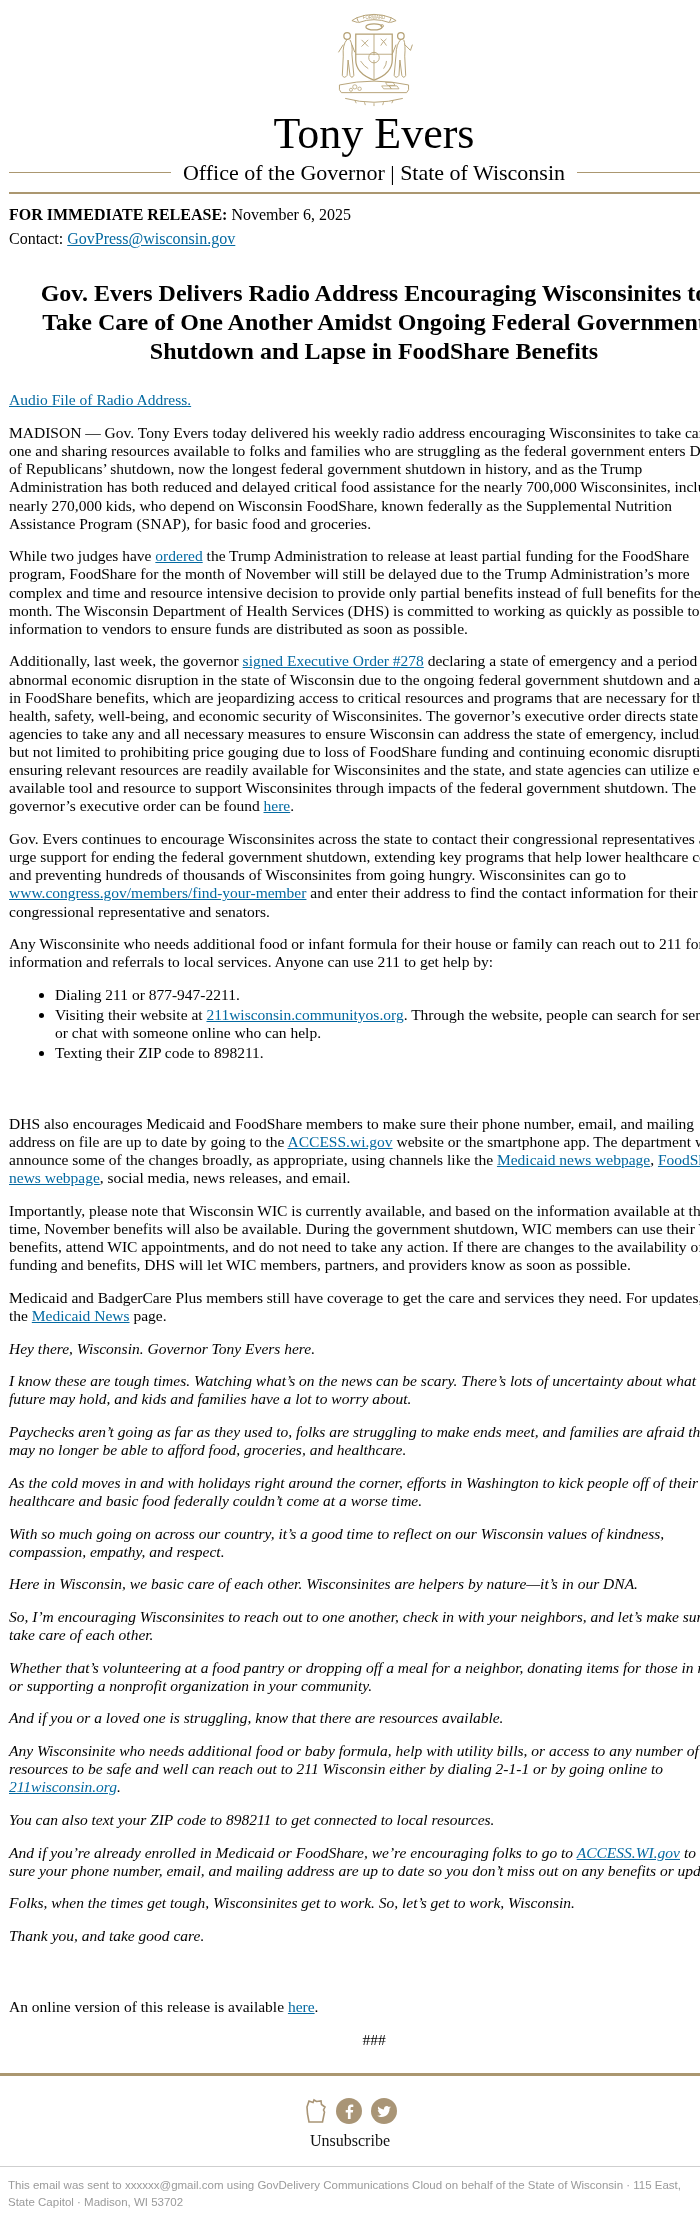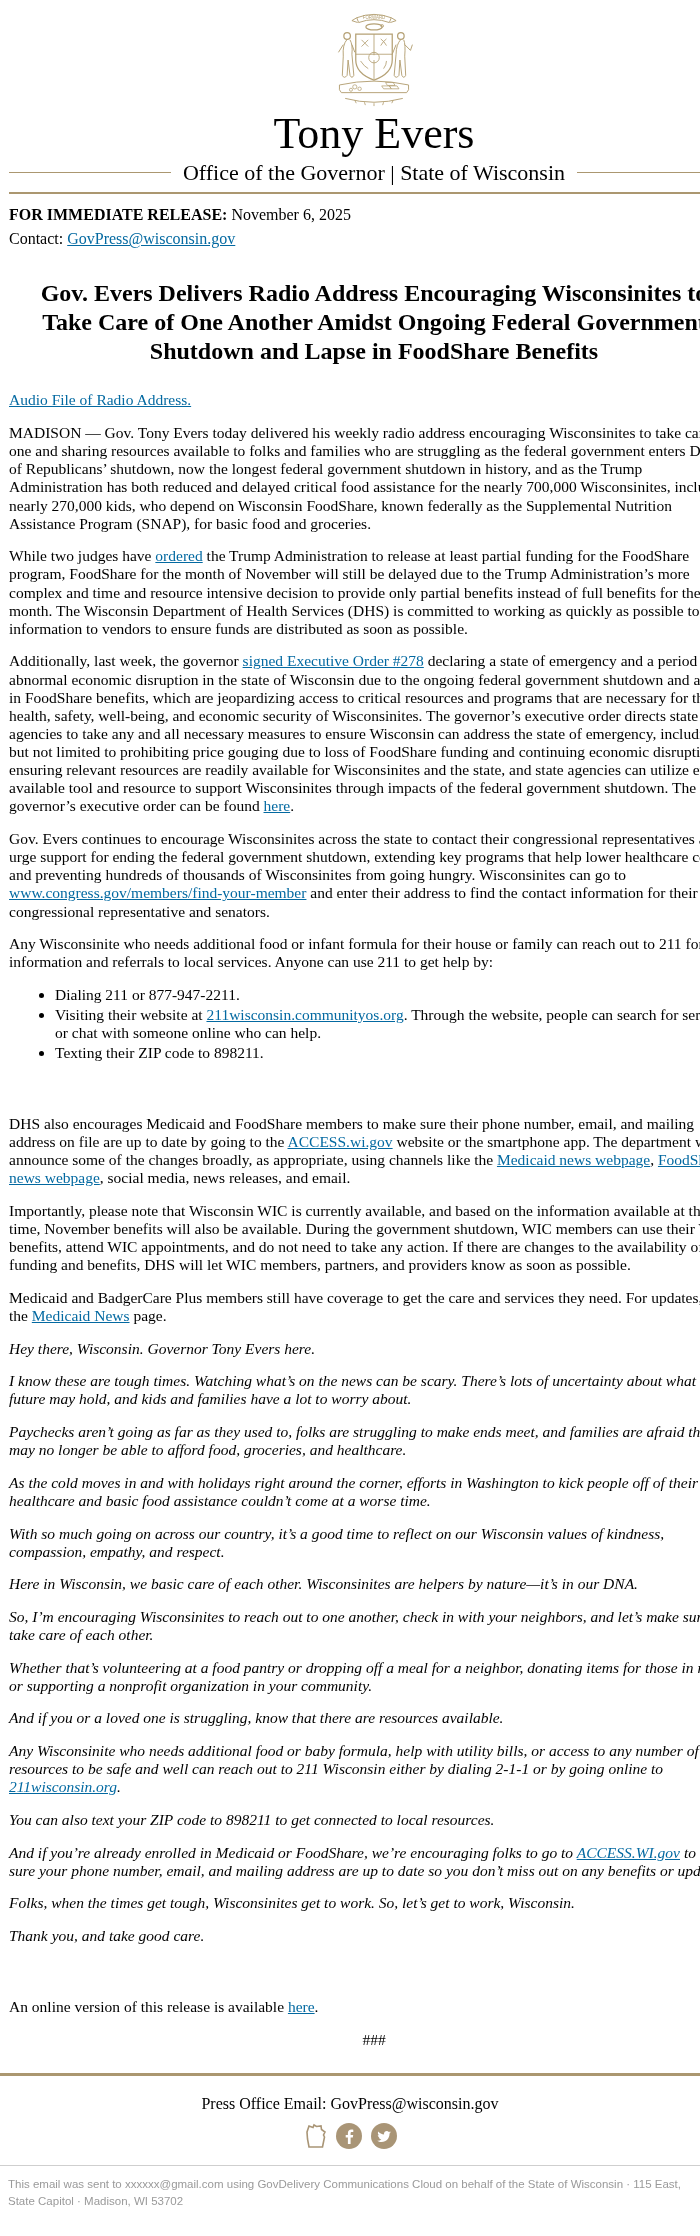--- a/index.html
+++ b/index.html
@@ -104,54 +104,54 @@
         <li><span>Visiting their website at </span><a href="#">211wisconsin.communityos.org</a><span>. Through the website, people can search for services or chat with someone online who can help.</span></li>
         <li><span>Texting their ZIP code to 898211.</span></li>
       </ul>
       <div class="spacer"></div>
       <p class=""><span>DHS also encourages Medicaid and FoodShare members to make sure their phone number, email, and mailing address on file are up to date by going to the </span><a href="#">ACCESS.wi.gov</a><span> website or the smartphone app. The department will announce some of the changes broadly, as appropriate, using channels like the </span><a href="#">Medicaid news webpage</a><span>, </span><a href="#">FoodShare news webpage</a><span>, social media, news releases, and email.</span></p>
       <p class=""><span>Importantly, please note that Wisconsin WIC is currently available, and based on the information available at this time, November benefits will also be available. During the government shutdown, WIC members can use their WIC benefits, attend WIC appointments, and do not need to take any action. If there are changes to the availability of WIC funding and benefits, DHS will let WIC members, partners, and providers know as soon as possible.</span></p>
       <p class=""><span>Medicaid and BadgerCare Plus members still have coverage to get the care and services they need. For updates, visit the </span><a href="#">Medicaid News</a><span> page.</span></p>
       <p class="em "><span>Hey there, Wisconsin. Governor Tony Evers here.</span></p>
       <p class="em "><span>I know these are tough times. Watching what’s on the news can be scary. There’s lots of uncertainty about what the future may hold, and kids and families have a lot to worry about.</span></p>
       <p class="em "><span>Paychecks aren’t going as far as they used to, folks are struggling to make ends meet, and families are afraid they may no longer be able to afford food, groceries, and healthcare.</span></p>
-      <p class="em "><span>As the cold moves in and with holidays right around the corner, efforts in Washington to kick people off of their healthcare and basic food assistance couldn’t come at a worse time.</span></p>
+      <p class="em "><span>As the cold moves in and with holidays right around the corner, efforts in Washington to kick people off of their healthcare and basic food federally couldn’t come at a worse time.</span></p>
       <p class="em "><span>With so much going on across our country, it’s a good time to reflect on our Wisconsin values of kindness, compassion, empathy, and respect.</span></p>
       <p class="em "><span>Here in Wisconsin, we basic care of each other. Wisconsinites are helpers by nature—it’s in our DNA.</span></p>
       <p class="em "><span>So, I’m encouraging Wisconsinites to reach out to one another, check in with your neighbors, and let’s make sure to take care of each other.</span></p>
       <p class="em "><span>Whether that’s volunteering at a food pantry or dropping off a meal for a neighbor, donating items for those in need, or supporting a nonprofit organization in your community.</span></p>
       <p class="em "><span>And if you or a loved one is struggling, know that there are resources available.</span></p>
       <p class="em "><span>Any Wisconsinite who needs additional food or baby formula, help with utility bills, or access to any number of resources to be safe and well can reach out to 211 Wisconsin either by dialing 2-1-1 or by going online to </span><a href="#">211wisconsin.org</a><span>.</span></p>
       <p class="em "><span>You can also text your ZIP code to 898211 to get connected to local resources.</span></p>
       <p class="em "><span>And if you’re already enrolled in Medicaid or FoodShare, we’re encouraging folks to go to </span><a href="#">ACCESS.WI.gov</a><span> to make sure your phone number, email, and mailing address are up to date so you don’t miss out on any benefits or updates.</span></p>
       <p class="em "><span>Folks, when the times get tough, Wisconsinites get to work. So, let’s get to work, Wisconsin.</span></p>
       <p class="em "><span>Thank you, and take good care.</span></p>
       <div class="spacer"></div>
       <p class=""><span>An online version of this release is available </span><a href="#">here</a><span>.</span></p>
       <p class="ctr"><span>###</span></p>
     </div>
 
 </div>
 
 <div class="footer">
-  <div class="line">Press Office Email: GovPress@wisconsin.gov</div>
   <div class="social">
     <a href="#">
       <svg width="24" height="26" viewBox="0 0 24 26" fill="#ffffff" stroke="#a99576" stroke-width="1.6">
         <path d="M4 9 L6 3 L10 4.5 L11 2 L13.5 3.5 L18 3 L18.5 6.5 L22 9 L20.5 12 L21.5 14 L19.5 24 L6 24 L4.5 16 Z"></path>
       </svg>
     </a>
     <a href="#">
       <svg width="26" height="26" viewBox="0 0 26 26">
         <circle cx="13" cy="13" r="13" fill="#a99576"></circle>
         <path d="M14.6 21 v-6.4 h2.2 l0.4-2.6 h-2.6 v-1.7 c0-0.8 0.3-1.3 1.3-1.3 h1.4 V6.7 c-0.3 0-1.1-0.1-2-0.1 c-2 0-3.4 1.2-3.4 3.5 v1.9 H9.7 v2.6 h2.2 V21 Z" fill="#ffffff"></path>
       </svg>
     </a>
     <a href="#">
       <svg width="26" height="26" viewBox="0 0 26 26">
         <circle cx="13" cy="13" r="13" fill="#a99576"></circle>
         <path d="M20 9.3 c-0.5 0.2-1 0.4-1.6 0.4 c0.6-0.3 1-0.9 1.2-1.5 c-0.5 0.3-1.1 0.5-1.8 0.7 c-0.5-0.5-1.2-0.9-2-0.9 c-1.5 0-2.8 1.2-2.8 2.8 c0 0.2 0 0.4 0.1 0.6 c-2.3-0.1-4.4-1.2-5.8-2.9 c-0.2 0.4-0.4 0.9-0.4 1.4 c0 1 0.5 1.8 1.2 2.3 c-0.5 0-0.9-0.1-1.3-0.3 v0 c0 1.3 1 2.5 2.2 2.7 c-0.2 0.1-0.5 0.1-0.7 0.1 c-0.2 0-0.4 0-0.5-0.1 c0.4 1.1 1.4 1.9 2.6 1.9 c-1 0.8-2.2 1.2-3.5 1.2 c-0.2 0-0.4 0-0.7 0 c1.2 0.8 2.7 1.3 4.3 1.3 c5.2 0 8-4.3 8-8 v-0.4 c0.6-0.4 1-0.9 1.5-1.3 Z" fill="#ffffff"></path>
       </svg>
     </a>
   </div>
+  <div class="line"><a href="#" class="unsub">Unsubscribe</a></div>
   <hr class="divider">
   <div class="disclaimer">This email was sent to xxxxxx@gmail.com using GovDelivery Communications Cloud on behalf of the State of Wisconsin · 115 East, State Capitol · Madison, WI 53702</div>
 </div>
 
 </body></html>

